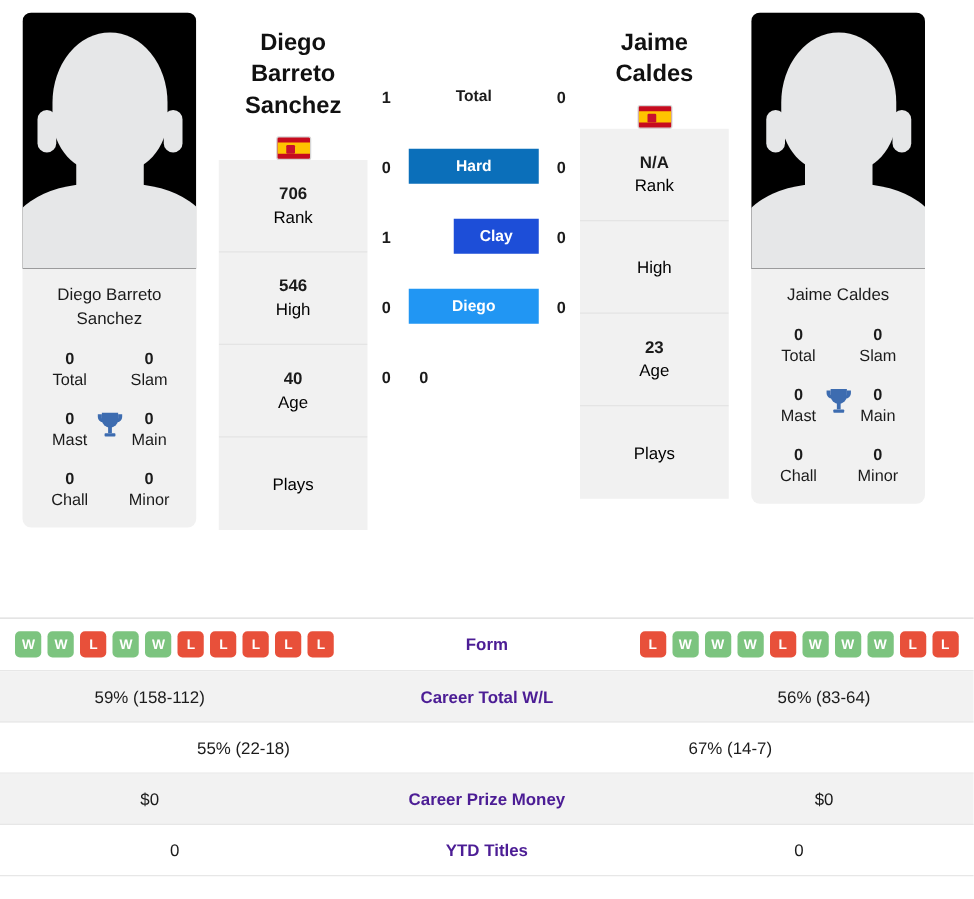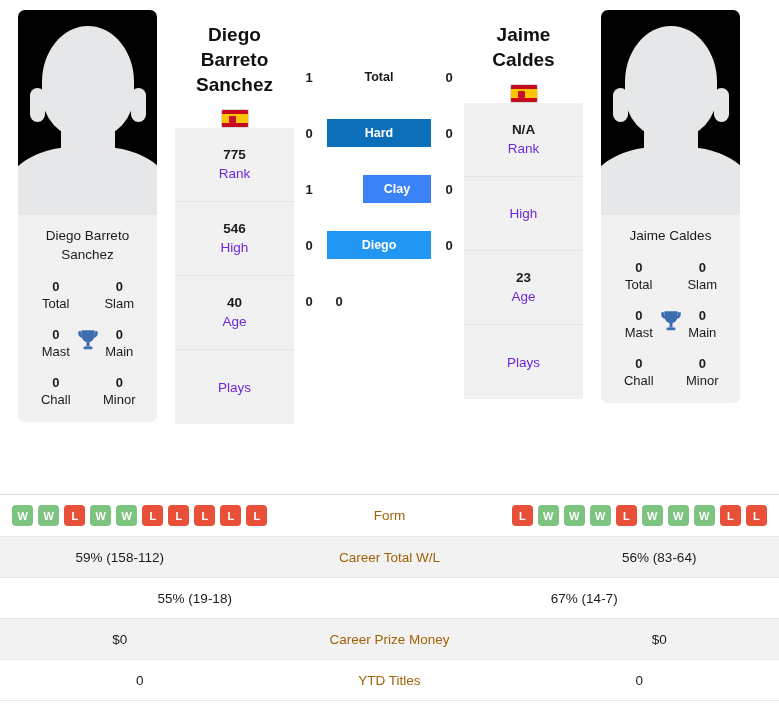--- a/index.html
+++ b/index.html
@@ -178,21 +178,21 @@
   .stat-block:last-child { border-bottom: none; align-items: center; }
   .stat-val {
     font-size: 13.5px;
     font-weight: bold;
     line-height: 18px;
     color: #1b1b1b;
   }
   .stat-lbl {
     font-size: 13.5px;
     line-height: 19px;
-    color: #6d28d9;
+    color: #000000;
   }
 
   
   .surface-col {
     width: 170px;
     flex: 0 0 170px;
     padding-top: 63px;
   }
   .surface-row {
     display: flex;
@@ -245,22 +245,22 @@
   .tcell-left, .tcell-right {
     flex: 1 1 0;
     text-align: center;
     font-size: 13.5px;
     color: #1b1b1b;
   }
   .tcell-mid {
     flex: 0 0 220px;
     text-align: center;
     font-size: 13.5px;
-    font-weight: normal;
-    color: #a16207;
+    font-weight: bold;
+    color: #4c1d95;
   }
   .form-badges {
     display: flex;
     justify-content: center;
     gap: 5px;
   }
   .badge {
     width: 21px;
     height: 21px;
     border-radius: 4px;
@@ -328,21 +328,21 @@
   <div class="stats-col">
     <div class="stats-name">Diego Barreto Sanchez</div>
     <div class="stats-flag-wrap">
       <div class="flag">
         <div class="band"></div>
         <div class="crest"></div>
       </div>
     </div>
     <div class="stats-stack">
       <div class="stat-block">
-        <div class="stat-val">775</div>
+        <div class="stat-val">706</div>
         <div class="stat-lbl">Rank</div>
       </div>
       <div class="stat-block">
         <div class="stat-val">546</div>
         <div class="stat-lbl">High</div>
       </div>
       <div class="stat-block">
         <div class="stat-val">40</div>
         <div class="stat-lbl">Age</div>
       </div>
@@ -359,21 +359,21 @@
         <div class="surf-bar plain">Total</div>
         <div class="surf-score">0</div>
       </div>
       <div class="surface-row">
         <div class="surf-score">0</div>
         <div class="surf-bar" style="background: rgb(11, 111, 186);">Hard</div>
         <div class="surf-score">0</div>
       </div>
       <div class="surface-row">
         <div class="surf-score">1</div>
-        <div class="surf-bar" style="background: #3b82f6; margin-left: 39px;">Clay</div>
+        <div class="surf-bar" style="background: #1d4ed8; margin-left: 39px;">Clay</div>
         <div class="surf-score">0</div>
       </div>
       <div class="surface-row">
         <div class="surf-score">0</div>
         <div class="surf-bar" style="background: rgb(33, 150, 243);">Diego</div>
         <div class="surf-score">0</div>
       </div>
       <div class="surface-row">
         <div class="surf-score">0</div>
         <div class="surf-score">0</div>
@@ -488,21 +488,21 @@
           <div class="badge l">L</div>
         </div>
       </div>
     </div>
     <div class="trow alt">
       <div class="tcell-left">59% (158-112)</div>
       <div class="tcell-mid">Career Total W/L</div>
       <div class="tcell-right">56% (83-64)</div>
     </div>
     <div class="trow">
-      <div class="tcell-left">55% (19-18)</div>
+      <div class="tcell-left">55% (22-18)</div>
       <div class="tcell-right">67% (14-7)</div>
     </div>
     <div class="trow alt">
       <div class="tcell-left">$0</div>
       <div class="tcell-mid">Career Prize Money</div>
       <div class="tcell-right">$0</div>
     </div>
     <div class="trow">
       <div class="tcell-left">0</div>
       <div class="tcell-mid">YTD Titles</div>

